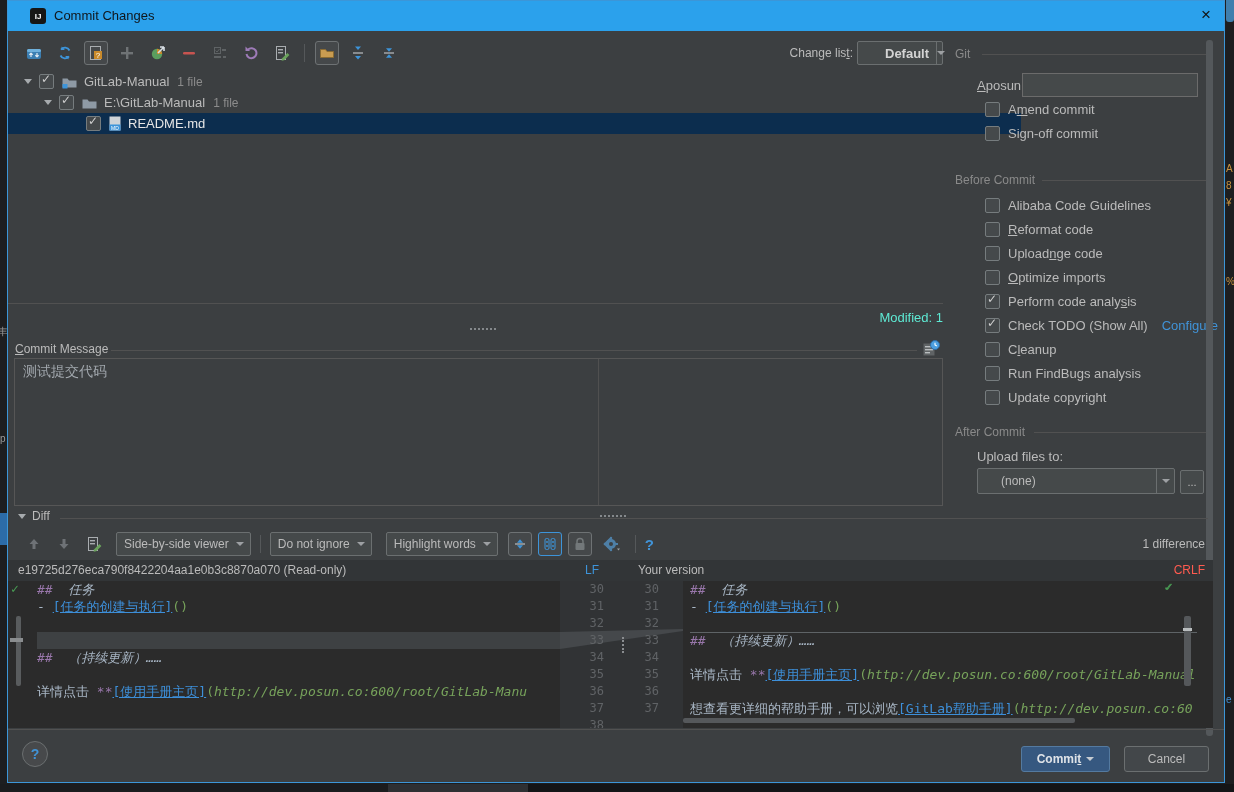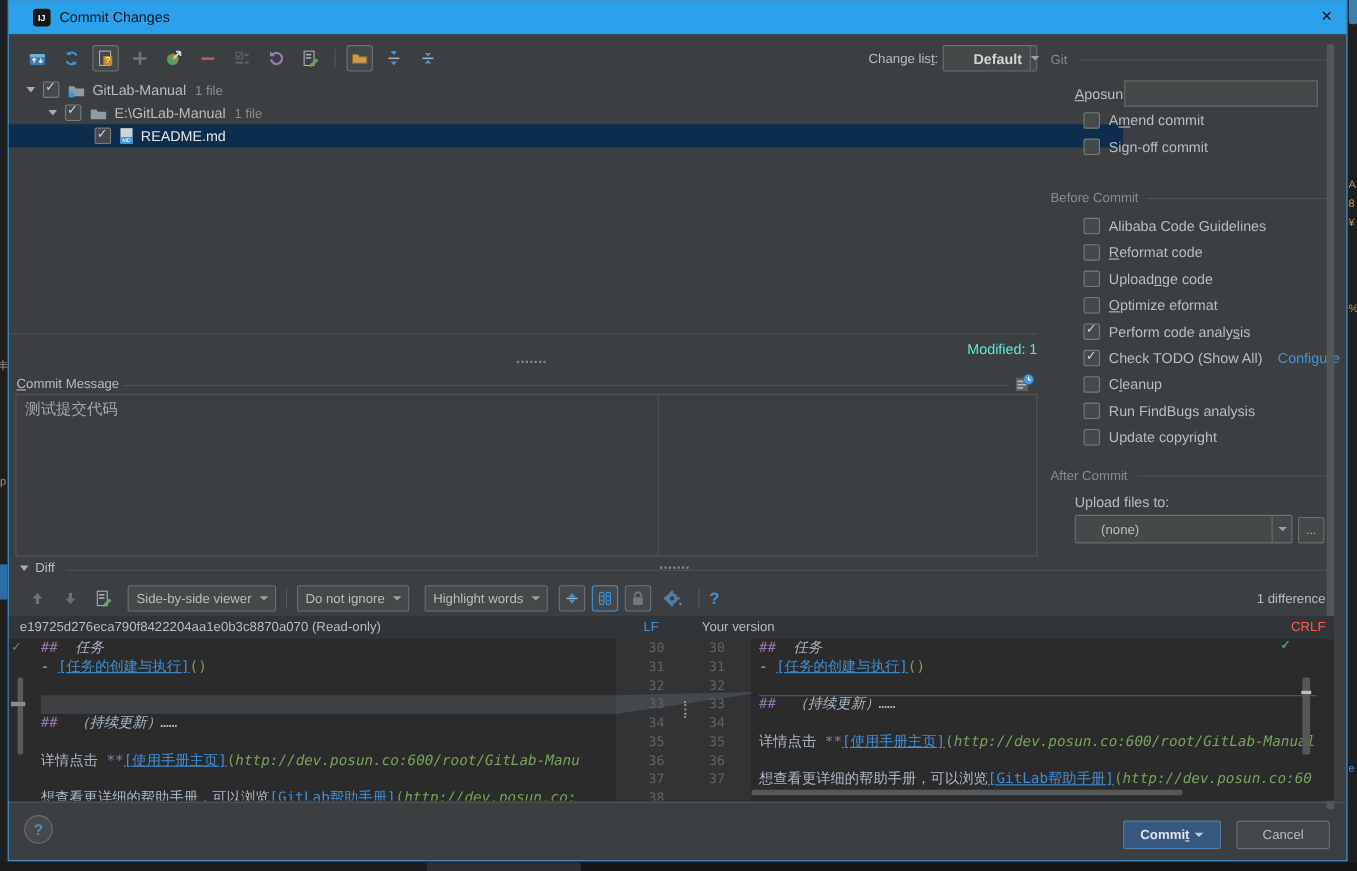--- a/index.html
+++ b/index.html
@@ -281,21 +281,21 @@
         <div class="cbrow">
           <span class="cb"></span>
           <span><span></span><span class="mn">R</span><span>eformat code</span></span>
         </div>
         <div class="cbrow">
           <span class="cb"></span>
           <span><span>Upload</span><span class="mn">n</span><span>ge code</span></span>
         </div>
         <div class="cbrow">
           <span class="cb"></span>
-          <span><span></span><span class="mn">O</span><span>ptimize eformat</span></span>
+          <span><span></span><span class="mn">O</span><span>ptimize imports</span></span>
         </div>
         <div class="cbrow">
           <span class="cb on"></span>
           <span><span>Perform code analy</span><span class="mn">s</span><span>is</span></span>
         </div>
         <div class="cbrow">
           <span class="cb on"></span>
           <span><span>Check TODO (Show All)</span><span class="mn"></span><span></span></span>
           <span class="cfg">Configure</span>
         </div>
@@ -417,21 +417,20 @@
       <div class="editor" id="ed-left" style="left:0;width:552px;">
         <div id="dl-left" style="position:absolute;left:0;top:0;width:100%;padding-left:29px;box-sizing:border-box;">
             <div class="dline"><span class="s-pp">##  </span><span class="s-hd">任务</span></div>
             <div class="dline"><span class="s-tx">- </span><span class="s-lk">[任务的创建与执行]</span><span class="s-gr">()</span></div>
             <div class="dline"></div>
             <div class="dline hl"></div>
             <div class="dline"><span class="s-pp">##  </span><span class="s-hd">（持续更新）……</span></div>
             <div class="dline"></div>
             <div class="dline"><span class="s-tx">详情点击 </span><span class="s-pp">**</span><span class="s-lk">[使用手册主页]</span><span class="s-gr">(</span><span class="s-ur">http://dev.posun.co:600/root/GitLab-Manu</span></div>
             <div class="dline"></div>
-            <div class="dline"><span class="s-tx">想查看更详细的帮助手册，可以浏览</span><span class="s-lk">[GitLab帮助手册]</span><span class="s-gr">(</span><span class="s-ur">http://dev.posun.co:</span></div>
           </div>
         <span class="check abs" style="left:3px;top:0;">✓</span>
         <div class="abs" style="left:8px;top:35px;width:5px;height:70px;background:#595C5E;border-radius:2px;"></div>
         <div class="abs" style="left:2px;top:57px;width:13px;height:4px;background:#8A8D8F;"></div>
       </div>
       <div class="gutter">
         <div class="band"></div>
         <div id="gut-left" class="abs" style="left:0;top:0;width:44px;">
             <div class="gnum">30</div>
             <div class="gnum">31</div>

